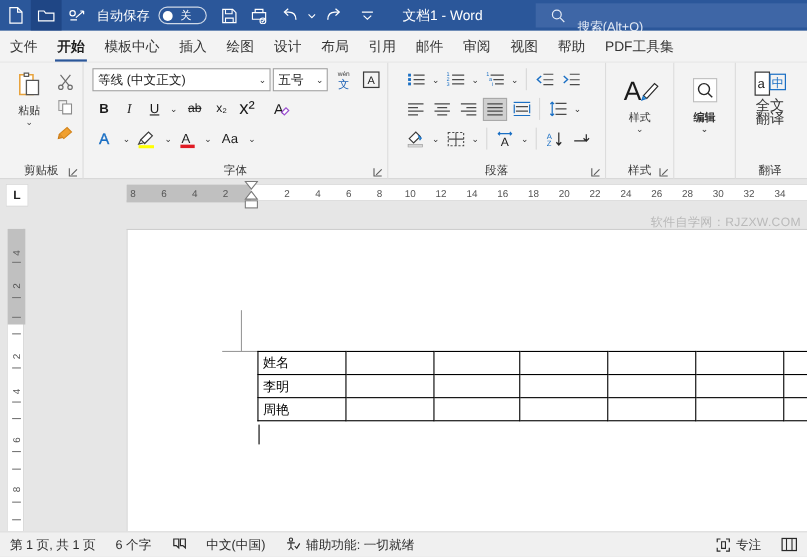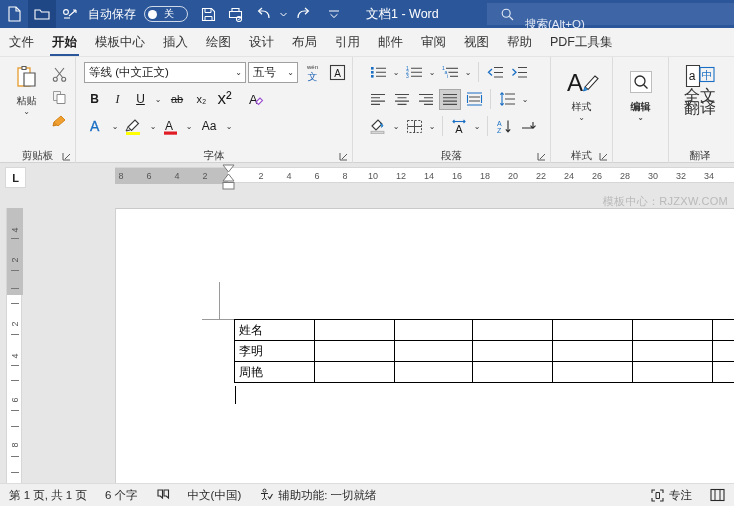--- a/index.html
+++ b/index.html
@@ -637,21 +637,21 @@
     <div class="rgroup" style="width:62px">
       <div class="rgroup-body" style="align-items:flex-start;padding-top:3px; flex-direction:column;">
         <div style="display:flex;justify-content:center;width:100%">
           <svg width="34" height="26" viewBox="0 0 34 26">
               <path d="M3.5 2.5h13v21h-13z" fill="#fff" stroke="#3a3a3a" stroke-width="1.1"></path>
               <text x="9" y="17" font-size="12" fill="#1a1a1a" text-anchor="middle" font-family="Liberation Sans">a</text>
               <rect x="17" y="4.5" width="14" height="14" fill="none" stroke="#1a6fc4" stroke-width="1.1"></rect>
               <text x="24" y="16" font-size="11" fill="#1a6fc4" text-anchor="middle" font-family="DejaVu Sans">中</text>
             </svg>
         </div>
-        <div style="width:100%;text-align:center;font-size:16px;color:#333;line-height:12px;margin-top:1px">
+        <div style="width:100%;text-align:center;font-size:13px;color:#333;line-height:12px;margin-top:1px">
           <div>全文</div>
           <div>翻译</div>
         </div>
       </div>
       <div class="rgroup-title">翻译</div>
     </div>
   </div>
 
   <div class="ruler-h">
     <div class="tabstop-btn">L</div>
@@ -714,21 +714,21 @@
       <span style="position:absolute;left:4px;top:157px;width:8px;height:1px;background:#777"></span>
       <span style="position:absolute;left:4px;top:172px;width:8px;height:1px;background:#777"></span>
       <span style="position:absolute;left:4px;top:202px;width:8px;height:1px;background:#777"></span>
       <span style="position:absolute;left:4px;top:218px;width:8px;height:1px;background:#777"></span>
       <span style="position:absolute;left:4px;top:248px;width:8px;height:1px;background:#777"></span>
       <span style="position:absolute;left:4px;top:264px;width:8px;height:1px;background:#777"></span>
     </div>
   </div>
 
   <div class="docarea">
-    <div class="watermark">模板中心：RJZXW.COM</div>
+    <div class="watermark">软件自学网：RJZXW.COM</div>
     <div class="page">
 
       <div class="tbl-corner-v" style="left:103px; top:73px; height:38px;"></div>
       <div class="tbl-corner-h" style="left:86px; top:110px; width:32px;"></div>
 
       <table class="wtable" style="left:118px; top:110px; width:540px;">
         <colgroup>
           <col style="width:80px">
             <col style="width:80px">
             <col style="width:78px">

